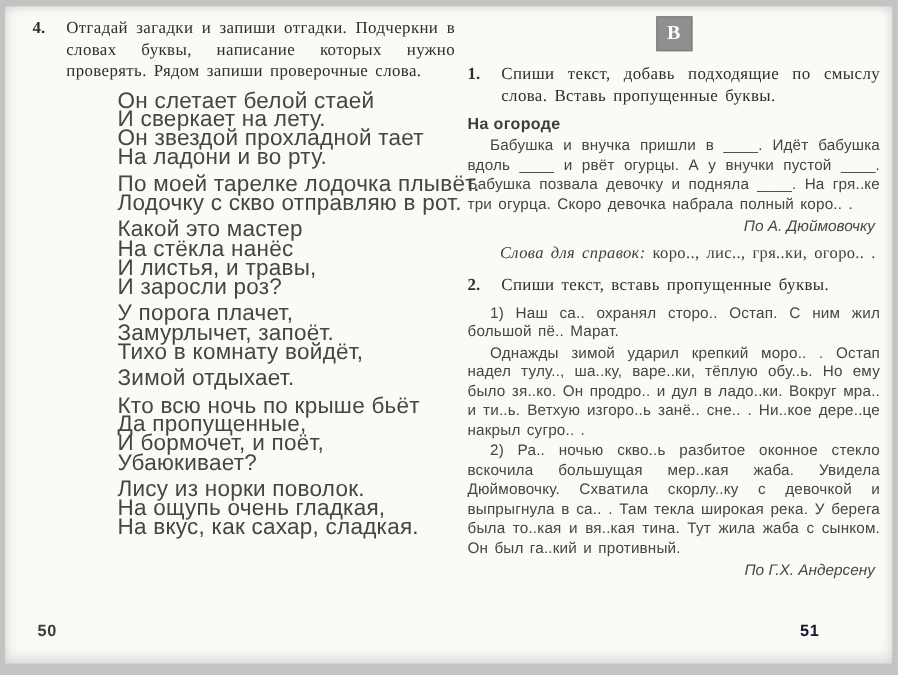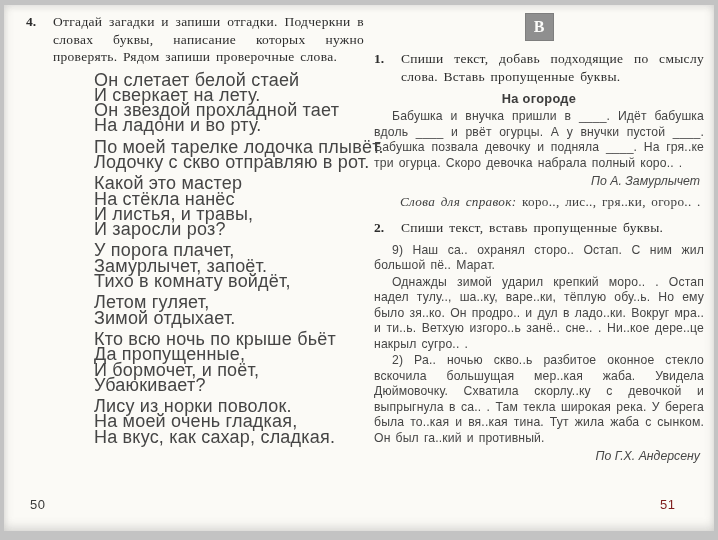--- a/index.html
+++ b/index.html
@@ -29,35 +29,35 @@
     font-size:13.5px;line-height:17.5px;color:#2d2d2d;
     letter-spacing:.3px;word-spacing:2px;
   }
   .poem{margin-left:68px;margin-top:7px;}
   .stanza{margin-bottom:6px;}
   .poem-line{
     font-size:18px;line-height:15.3px;color:#454545;letter-spacing:.2px;
     white-space:nowrap;
   }
   .pagenum{
-    position:absolute;top:497px;font-size:13px;font-weight:normal;color:#3b3b3b;
+    position:absolute;top:497px;font-size:13px;font-weight:bold;color:#3b3b3b;
     letter-spacing:.5px;
   }
   .pagenum-left{left:30px;}
-  .pagenum-right{left:660px;color:#7f1d1d;}
+  .pagenum-right{left:640px;color:#0f172a;}
 
   
   .badge{
     width:27px;height:26px;margin:0 auto 9px auto;
     background:#8f8f8f;border:1px solid #7e7e7e;
     display:flex;align-items:center;justify-content:center;
     font-family:"Liberation Serif",serif;font-weight:bold;font-size:16px;color:#fcfcfa;
   }
   .story-title{
-    text-align:center;font-weight:bold;font-size:12.8px;color:#3c3c3c;
+    font-weight:bold;font-size:12.8px;color:#3c3c3c;
     margin:5px 0 3px 0;letter-spacing:.3px;
   }
   .body-para{
     margin:0;text-align:justify;text-indent:18px;
     font-size:12.2px;line-height:15.5px;color:#454545;letter-spacing:.15px;
     word-spacing:1.5px;
   }
   .attribution{
     text-align:right;font-style:italic;font-size:12.3px;color:#474747;
     margin:3px 4px 3px 0;line-height:15px;
@@ -97,61 +97,60 @@
           <div class="poem-line">На стёкла нанёс</div>
           <div class="poem-line">И листья, и травы,</div>
           <div class="poem-line">И заросли роз?</div>
         </div>
         <div class="stanza">
           <div class="poem-line">У порога плачет,</div>
           <div class="poem-line">Замурлычет, запоёт.</div>
           <div class="poem-line">Тихо в комнату войдёт,</div>
         </div>
         <div class="stanza">
-          <div class="poem-line">Летом гуляет,</div>
           <div class="poem-line">Зимой отдыхает.</div>
         </div>
         <div class="stanza">
           <div class="poem-line">Кто всю ночь по крыше бьёт</div>
           <div class="poem-line">Да пропущенные,</div>
           <div class="poem-line">И бормочет, и поёт,</div>
           <div class="poem-line">Убаюкивает?</div>
         </div>
         <div class="stanza">
           <div class="poem-line">Лису из норки поволок.</div>
-          <div class="poem-line">На моей очень гладкая,</div>
+          <div class="poem-line">На ощупь очень гладкая,</div>
           <div class="poem-line">На вкус, как сахар, сладкая.</div>
         </div>
       </div>
   </div>
 
   <div class="page-right">
     <div class="badge" style="background: rgb(143, 143, 143);">В</div>
 
     <div class="ex-row">
       <div class="ex-num">1.</div>
       <div class="ex-text">Спиши текст, добавь подходящие по смыслу слова. Вставь пропущенные буквы.</div>
     </div>
 
     <div class="story-title">На огороде</div>
     <p class="body-para">Бабушка и внучка пришли в ____. Идёт бабушка вдоль ____ и рвёт огурцы. А у внучки пустой ____. Бабушка позвала девочку и подняла ____. На гря..ке три огурца. Скоро девочка набрала полный коро.. .</p>
-    <div class="attribution">По А. Замурлычет</div>
+    <div class="attribution">По А. Дюймовочку</div>
 
     <div class="refwords">
       <span class="lbl">Слова для справок:</span>
       <span>коро.., лис.., гря..ки, огоро.. .</span>
     </div>
 
     <div class="ex-row">
       <div class="ex-num">2.</div>
       <div class="ex-text">Спиши текст, вставь пропущенные буквы.</div>
     </div>
 
     <div class="paras">
-        <p class="body-para">9) Наш са.. охранял сторо.. Остап. С ним жил большой пё.. Марат.</p>
+        <p class="body-para">1) Наш са.. охранял сторо.. Остап. С ним жил большой пё.. Марат.</p>
         <p class="body-para">Однажды зимой ударил крепкий моро.. . Остап надел тулу.., ша..ку, варе..ки, тёплую обу..ь. Но ему было зя..ко. Он продро.. и дул в ладо..ки. Вокруг мра.. и ти..ь. Ветхую изгоро..ь занё.. сне.. . Ни..кое дере..це накрыл сугро.. .</p>
         <p class="body-para">2) Ра.. ночью скво..ь разбитое оконное стекло вскочила большущая мер..кая жаба. Увидела Дюймовочку. Схватила скорлу..ку с девочкой и выпрыгнула в са.. . Там текла широкая река. У берега была то..кая и вя..кая тина. Тут жила жаба с сынком. Он был га..кий и противный.</p>
       </div>
     <div class="attribution">По Г.Х. Андерсену</div>
   </div>
 
   <div class="pagenum pagenum-left">50</div>
   <div class="pagenum pagenum-right">51</div>
 </div>
 

